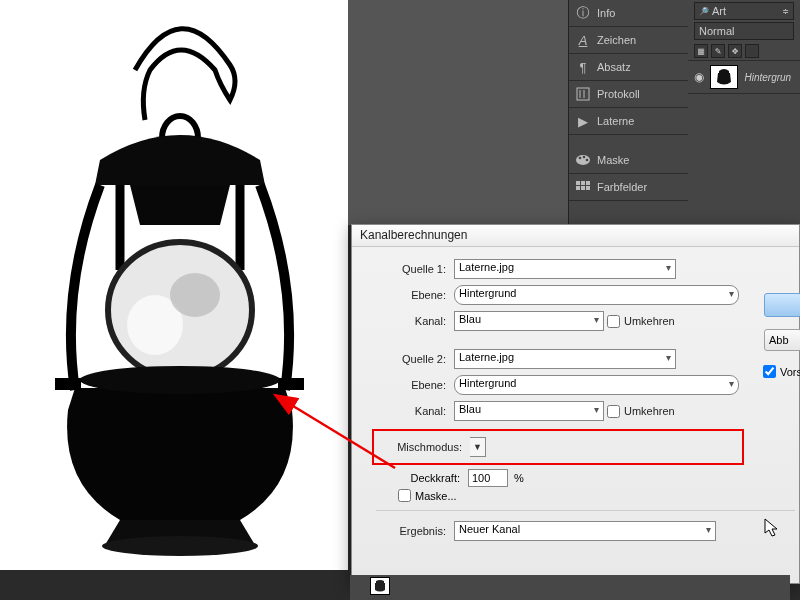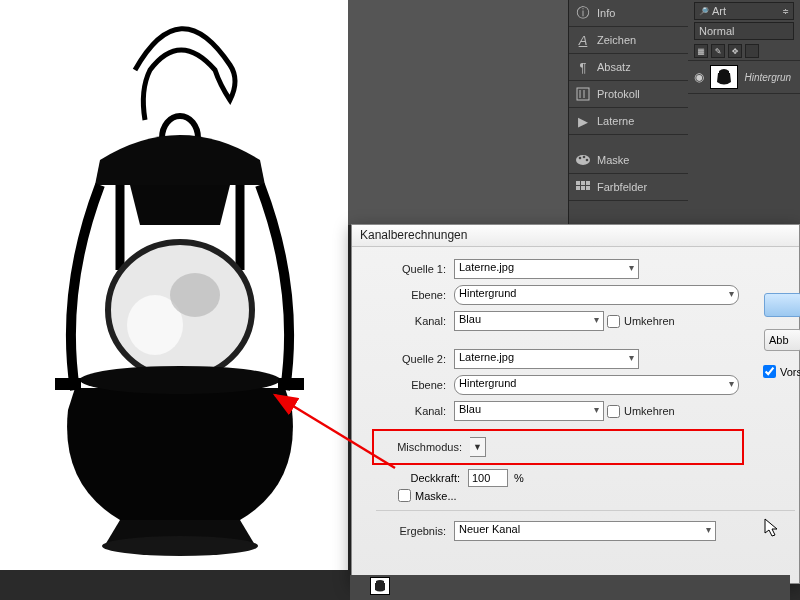--- a/index.html
+++ b/index.html
@@ -20,21 +20,21 @@
   .dialog { position: absolute; left: 351px; top: 224px; width: 449px; height: 360px; background: linear-gradient(#f3f3f3,#e9e9e9); border: 1px solid #8a8a8a; box-shadow: 0 4px 16px rgba(0,0,0,.4); }
   .titlebar { height: 22px; background: linear-gradient(#fdfdfd,#ececec); border-bottom: 1px solid #c7c7c7; padding: 3px 8px; font-size: 12px; color:#222;}
   .dlg-body { position:relative; padding: 10px 4px 10px 24px; }
   .field-row { display:flex; align-items:center; height: 24px; margin-bottom: 2px; }
   .field-row label { width: 70px; text-align: right; margin-right: 8px; color:#222; }
   .widelabel label { width: 90px; }
   .field-row label.short { width: 50px; }
   select, .select { height: 20px; background:#fff; border:1px solid #888; padding: 1px 4px; font-size:11px; color:#000;}
   .select.arrow { position:relative; }
   .select.arrow::after { content:"▾"; position:absolute; right:4px; top:2px; font-size:10px; color:#555; pointer-events:none;}
-  .sel-med { width: 185px; }
+  .sel-med { width: 222px; }
   .sel-wide { width: 285px; border-radius: 9px; }
   .sel-sm { width: 150px; }
   .chk { display:inline-flex; align-items:center; margin-left:3px; }
   .chk input { margin-right:4px; }
   .group-gap { height: 12px; }
   .mode-block { border: 2px solid #e00; padding: 6px 4px; display:flex; align-items:center; margin: 6px 4px 4px -4px; width: 372px;}
   .mode-block label { width: 84px; text-align:right; margin-right:8px; color:#222;}
   .mode-select { width: 152px; height:20px; background:#2d6fd6; color:#fff; display:flex; align-items:center; padding:0 4px; border:1px solid #6a9ae0;}
   .mode-arrow { width:16px; height:20px; border:1px solid #888; border-left:none; background:#f6f6f6; display:flex; align-items:center; justify-content:center; font-size:9px; color:#333;}
   .deck-row { display:flex; align-items:center; margin-left: 0;}

